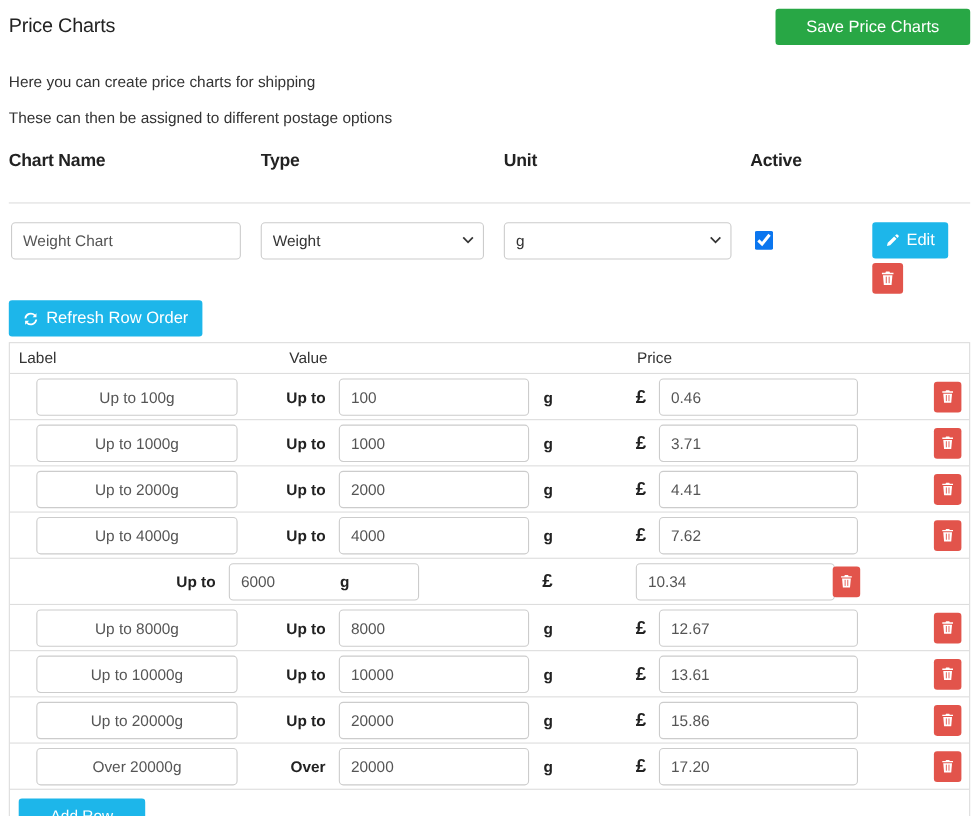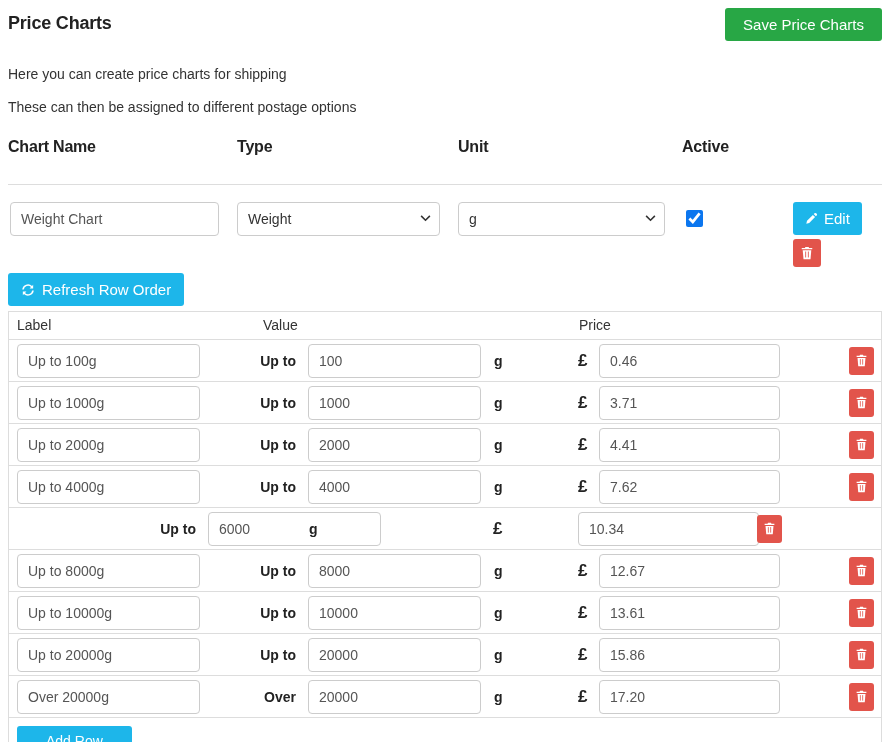--- a/index.html
+++ b/index.html
@@ -9,25 +9,25 @@
     padding: 8px;
     overflow: hidden;
     background: #fff;
     font-family: "Liberation Sans", sans-serif;
     color: #333;
   }
   .container { width: 874px; }
 
   
   .page-header { display:flex; justify-content:space-between; align-items:flex-start; }
-  .page-title { font-size:18px; font-weight:bold; color:#222; margin:5px 0 0 0; letter-spacing:-0.2px; }
+  .page-title { font-size:18px; font-weight:normal; color:#222; margin:5px 0 0 0; letter-spacing:-0.2px; }
   .btn { display:inline-flex; align-items:center; justify-content:center;
          border:none; border-radius:3px; cursor:pointer; color:#fff;
          font-family:"Liberation Sans", sans-serif; }
-  .btn-save { background:#28a745; height:33px; padding:0 18px; font-size:15px; width:157px; }
+  .btn-save { background:#28a745; height:33px; padding:0 18px; font-size:15px; width:177px; }
   .intro p { font-size:14px; margin:0; }
   .intro .p1 { margin-top:25px; }
   .intro .p2 { margin-top:17px; }
 
   
   .chart-grid { display:grid; grid-template-columns:229px 221px 224px 111px 1fr; }
   .chart-head { margin-top:23px; padding-bottom:28px; border-bottom:1px solid #ddd; }
   .chart-head .hcell { font-size:16px; font-weight:bold; color:#222; letter-spacing:-0.2px; }
   .chart-row { padding-top:17px; align-items:start; }
 
@@ -59,21 +59,21 @@
   .btn-refresh { background:#1db6ea; height:33px; padding:0 13px; font-size:15px; gap:7px; margin-top:6px; }
 
   
   .rows-table { margin-top:5px; border:1px solid #ddd; }
   .rows-head { display:grid; grid-template-columns:246px 316px 1fr; padding:5px 0 6px 0; }
   .rows-head .rhcell { font-size:14px; color:#333; padding-left:8px; }
   .prow {
     display:grid; grid-template-columns:199px 100px 185px 85px 21px 190px 1fr;
     align-items:center; height:42px; border-top:1px solid #ddd;
   }
-  .prow .label-input { width:183px; margin-left:8px; }
+  .prow .label-input { width:183px; margin-left:24px;text-align:center; }
   .prow .qualifier { font-size:14px; font-weight:bold; color:#222; text-align:right; padding-right:12px; }
   .prow .value-input { width:173px; }
   .prow .unit-g { font-size:14px; font-weight:bold; color:#222; padding-left:1px; }
   .prow .pound { font-size:17px; font-weight:bold; color:#222; }
   .prow .price-input { width:181px; }
   .prow .del-cell { display:flex; justify-content:flex-end; padding-right:7px; }
   .prow .btn-del { width:25px; height:28px; }
 
   .add-row-bar { border-top:1px solid #ddd; padding:8px; }
   .btn-add { background:#1db6ea; height:29px; padding:0 29px; font-size:14px; }

